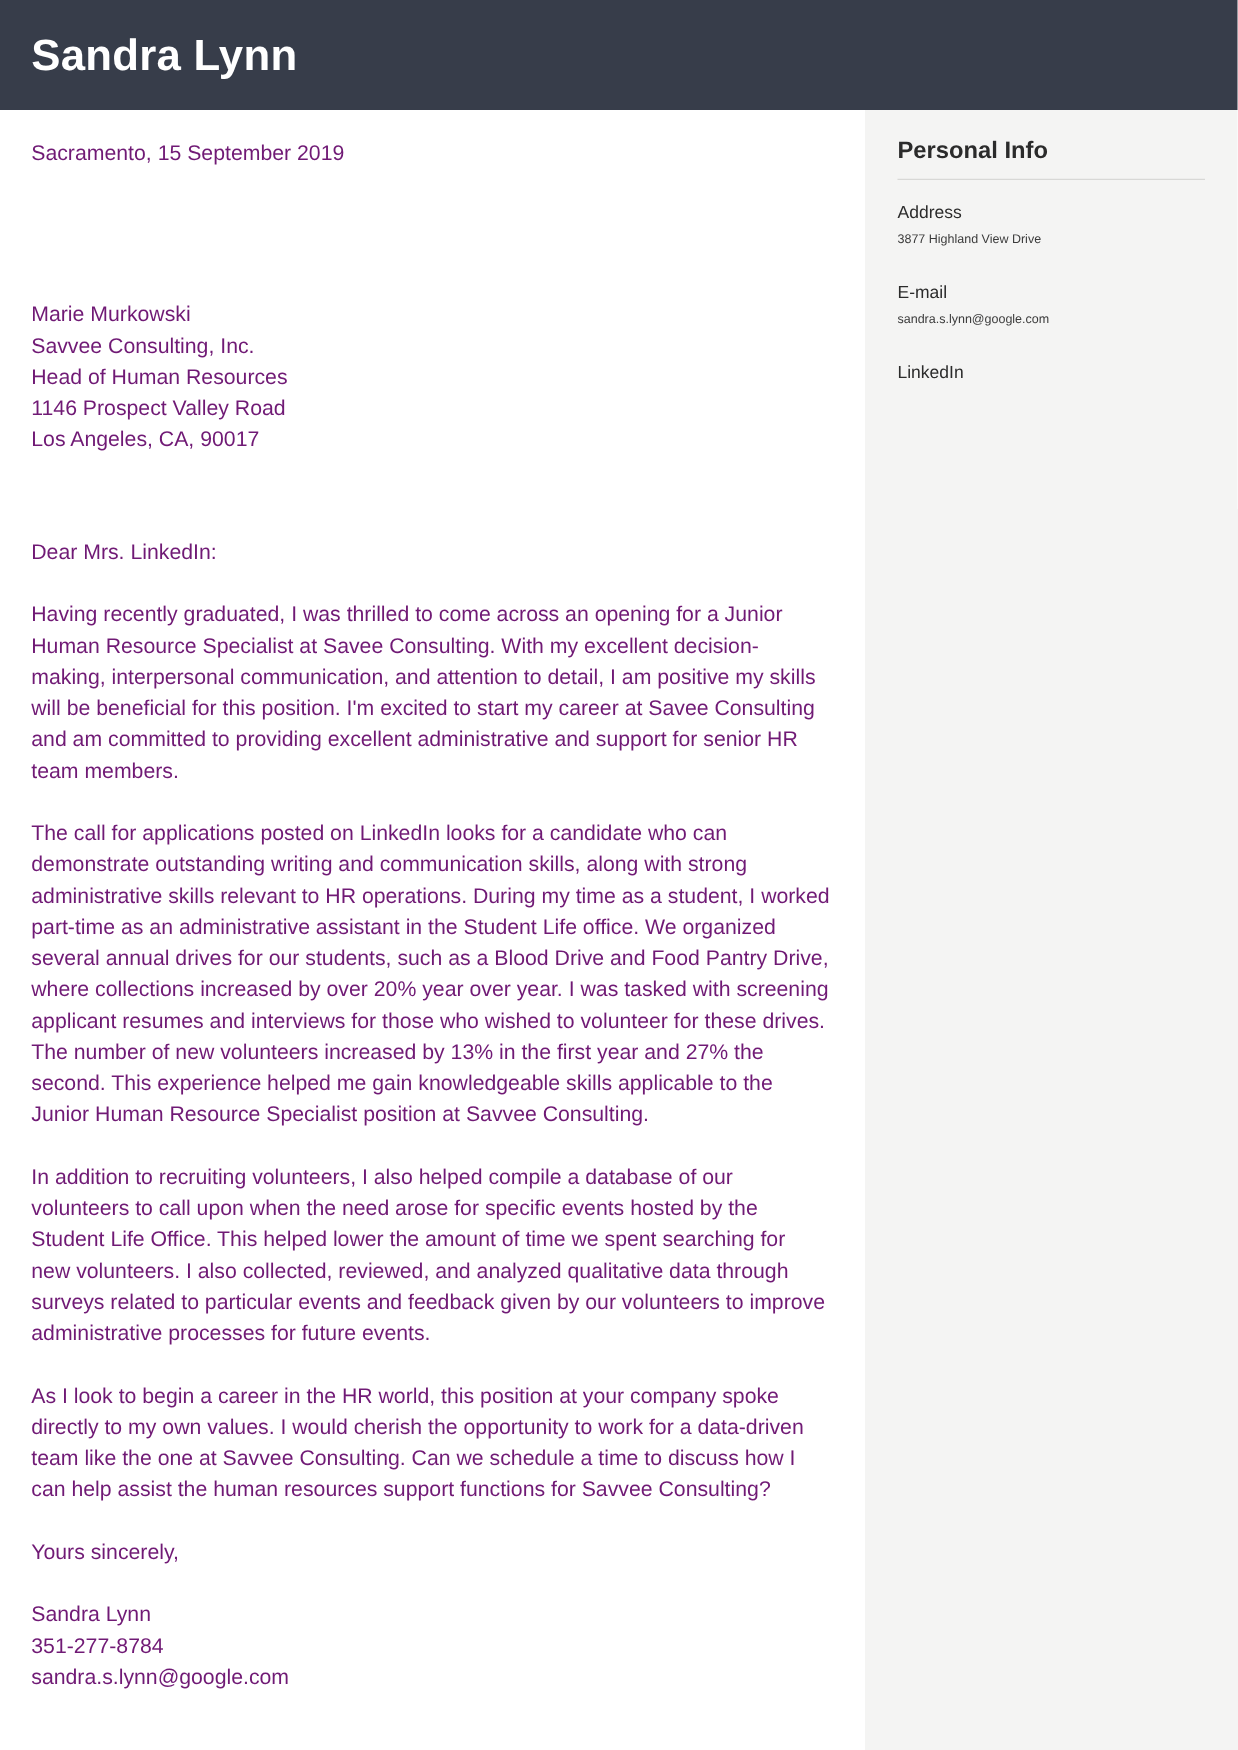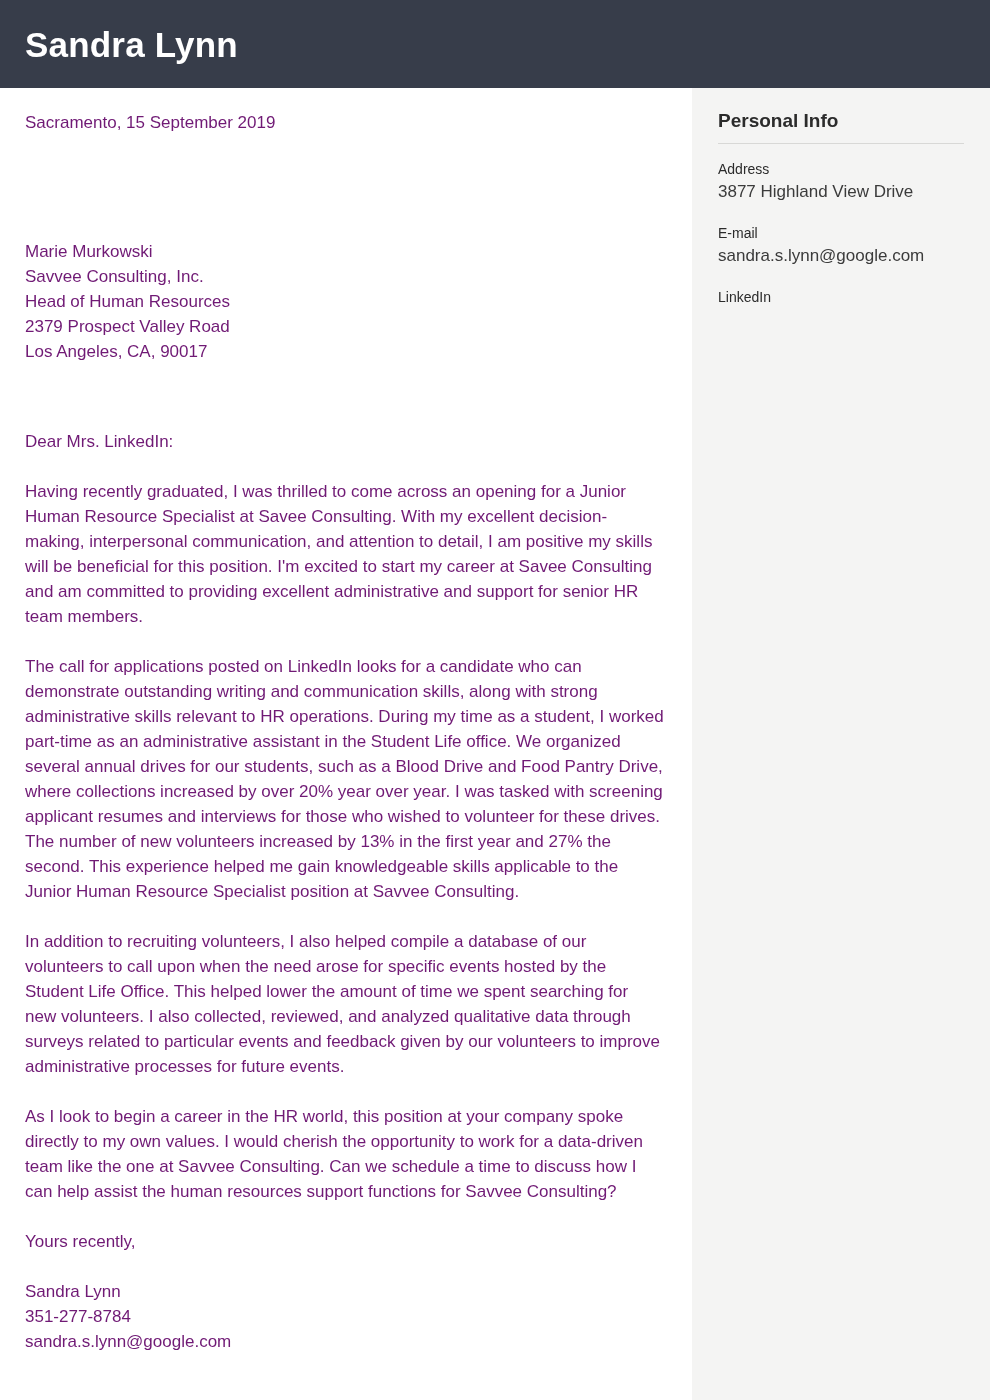--- a/index.html
+++ b/index.html
@@ -122,21 +122,21 @@
     margin-bottom: 18px;
   }
   .info-label {
     color: #2b2b2b;
     font-size: 14px;
     font-weight: normal;
     line-height: 22px;
   }
   .info-value {
     color: #3b3b3b;
-    font-size: 17px;
+    font-size: 10px;
     line-height: 24px;
     word-break: break-word;
   }
 </style>
 </head>
 <body>
 
 <div class="page">
 
   <div class="header">
@@ -146,32 +146,32 @@
   <div class="content">
 
     <div class="main letter-text">
 
       <div class="date-line">Sacramento, 15 September 2019</div>
 
       <div class="recipient-block">
         <div>Marie Murkowski</div>
         <div>Savvee Consulting, Inc.</div>
         <div>Head of Human Resources</div>
-        <div>2379 Prospect Valley Road</div>
+        <div>1146 Prospect Valley Road</div>
         <div>Los Angeles, CA, 90017</div>
       </div>
 
       <div class="salutation">Dear Mrs. LinkedIn:</div>
 
       <div class="letter-para">Having recently graduated, I was thrilled to come across an opening for a Junior Human Resource Specialist at Savee Consulting. With my excellent decision-making, interpersonal communication, and attention to detail, I am positive my skills will be beneficial for this position. I'm excited to start my career at Savee Consulting and am committed to providing excellent administrative and support for senior HR team members.</div>
       <div class="letter-para">The call for applications posted on LinkedIn looks for a candidate who can demonstrate outstanding writing and communication skills, along with strong administrative skills relevant to HR operations. During my time as a student, I worked part-time as an administrative assistant in the Student Life office. We organized several annual drives for our students, such as a Blood Drive and Food Pantry Drive, where collections increased by over 20% year over year. I was tasked with screening applicant resumes and interviews for those who wished to volunteer for these drives. The number of new volunteers increased by 13% in the first year and 27% the second. This experience helped me gain knowledgeable skills applicable to the Junior Human Resource Specialist position at Savvee Consulting.</div>
       <div class="letter-para">In addition to recruiting volunteers, I also helped compile a database of our volunteers to call upon when the need arose for specific events hosted by the Student Life Office. This helped lower the amount of time we spent searching for new volunteers. I also collected, reviewed, and analyzed qualitative data through surveys related to particular events and feedback given by our volunteers to improve administrative processes for future events.</div>
       <div class="letter-para">As I look to begin a career in the HR world, this position at your company spoke directly to my own values. I would cherish the opportunity to work for a data-driven team like the one at Savvee Consulting. Can we schedule a time to discuss how I can help assist the human resources support functions for Savvee Consulting?</div>
 
-      <div class="closing">Yours recently,</div>
+      <div class="closing">Yours sincerely,</div>
 
       <div class="signature-block">
         <div>Sandra Lynn</div>
         <div>351-277-8784</div>
         <div>sandra.s.lynn@google.com</div>
       </div>
 
     </div>
 
     <div class="sidebar">

